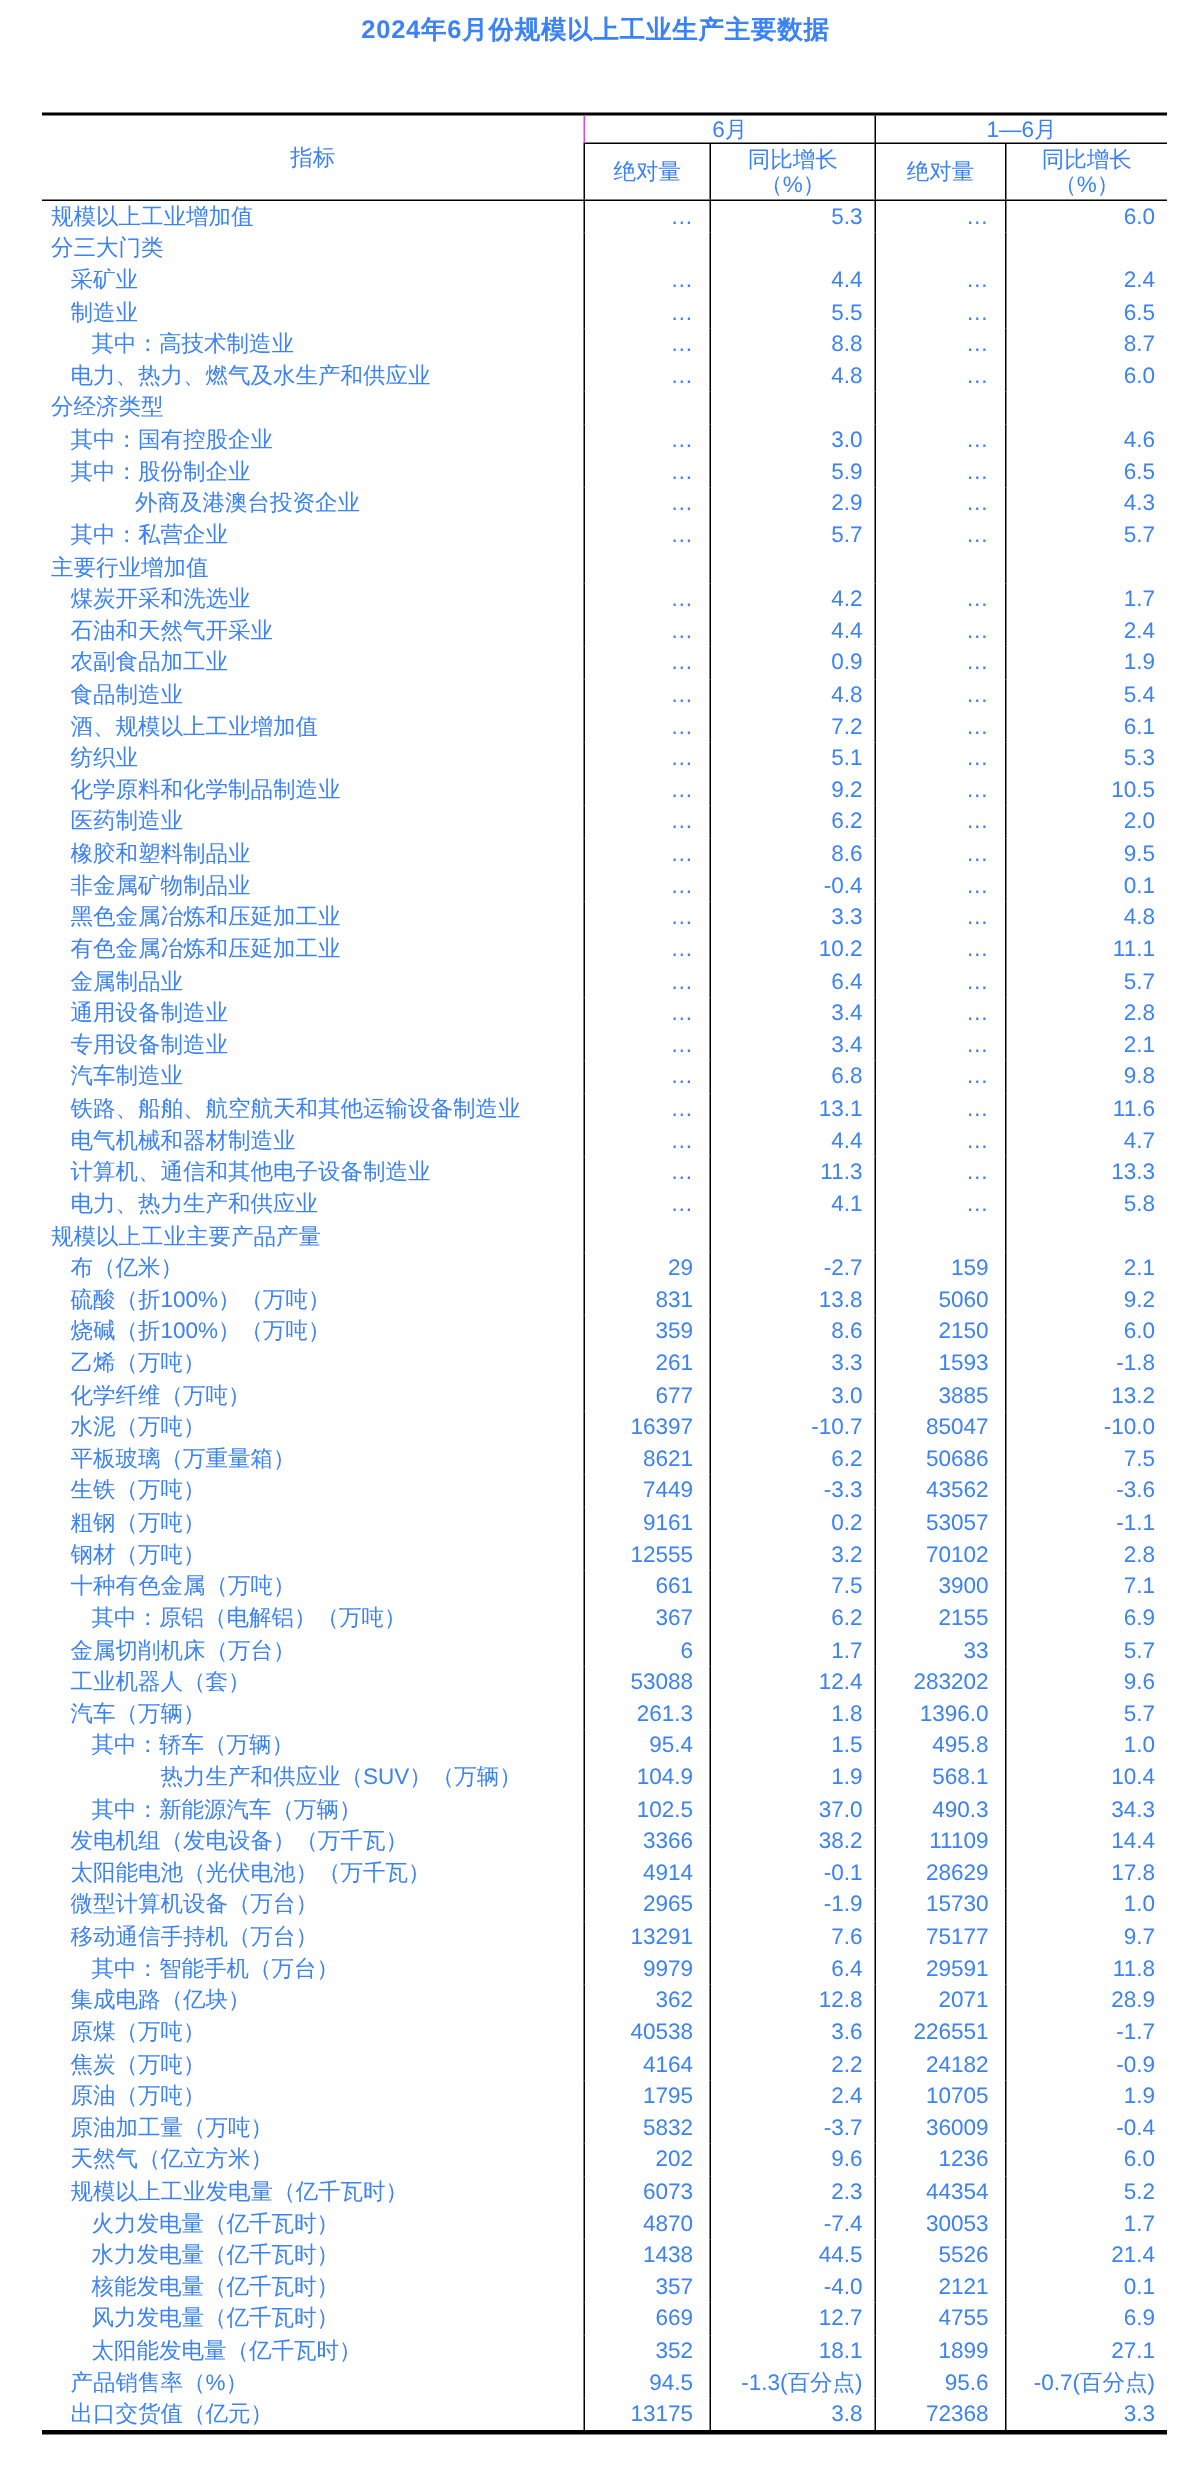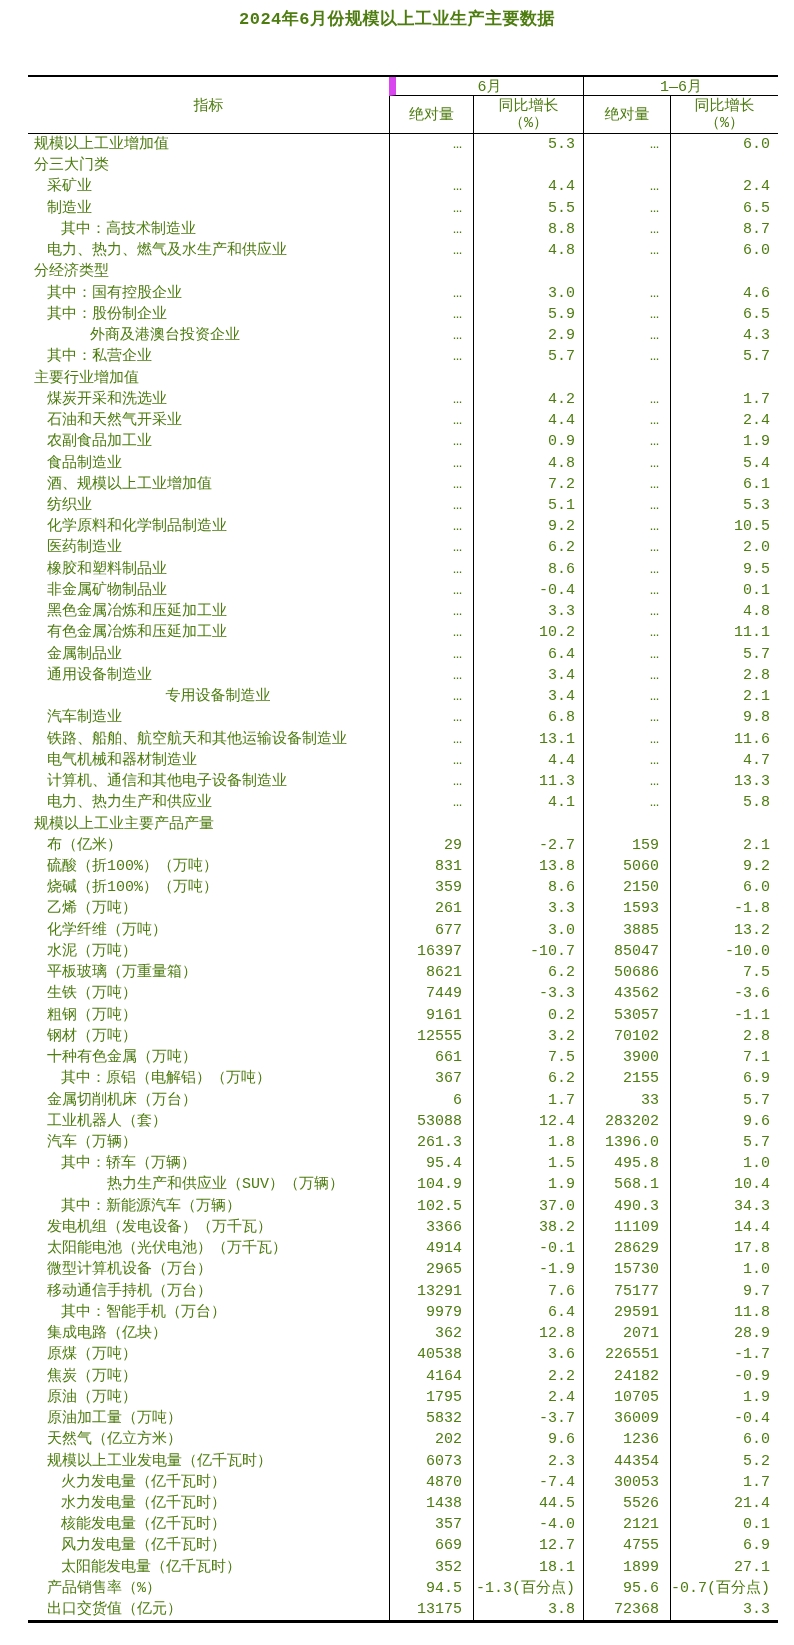--- a/index.html
+++ b/index.html
@@ -1,39 +1,39 @@
 <!DOCTYPE html>
 <html><head>
 <meta charset="utf-8">
 <style>
   * { margin:0; padding:0; box-sizing:border-box; }
   html,body { background:#fff; }
   .page {
     position:relative; width:794px; height:1645px; background:#ffffff;
-    font-family:Liberation Mono, monospace; color:#4d7c0f; overflow:hidden;
+    font-family:Liberation Sans, sans-serif; color:#3b82f6; overflow:hidden;
   }
   .page-title {
     position:absolute; top:8px; left:0; width:794px;
     text-align:center; font-size:17px; font-weight:bold; line-height:24px;
     letter-spacing:0.5px;
   }
   .table {
     position:absolute; left:28px; top:75px; width:750px;
     border-top:2.5px solid #000; border-bottom:3px solid #000;
   }
   .thead {
     display:grid;
     grid-template-columns:361px 84px 110px 87px 108px;
     grid-template-rows:19px 37px;
     border-bottom:1px solid #000;
     font-size:15px;
   }
   .th { display:flex; align-items:center; justify-content:center; text-align:center; }
   .th-indicator { grid-column:1; grid-row:1/3; }
-  .th-june     { grid-column:2/4; grid-row:1; border-left:7px solid #d946ef; border-bottom:1px solid #000; }
+  .th-june     { grid-column:2/4; grid-row:1; border-left:1px solid #d946ef; border-bottom:1px solid #000; }
   .th-janjune  { grid-column:4/6; grid-row:1; border-left:1px solid #000; border-bottom:1px solid #000;text-align:right; }
   .th-abs1 { grid-column:2; grid-row:2; border-left:1px solid #000; }
   .th-yoy1 { grid-column:3; grid-row:2; border-left:1px solid #000; }
   .th-abs2 { grid-column:4; grid-row:2; border-left:1px solid #000; }
   .th-yoy2 { grid-column:5; grid-row:2; border-left:1px solid #000; }
   .th-yoy1, .th-yoy2 { flex-direction:column; line-height:17px; }
   .tbody { display:grid; grid-template-columns:361px 84px 110px 87px 108px; grid-auto-rows:21.24px; }
   .cell {
     font-size:15px; line-height:21.24px; white-space:nowrap; overflow:hidden;
   }
@@ -188,21 +188,21 @@
         <div class="cell lbl" style="padding-left: 19px;">金属制品业</div>
         <div class="cell val abs">…</div>
         <div class="cell val yoy">6.4</div>
         <div class="cell val abs">…</div>
         <div class="cell val yoy">5.7</div>
         <div class="cell lbl" style="padding-left: 19px;">通用设备制造业</div>
         <div class="cell val abs">…</div>
         <div class="cell val yoy">3.4</div>
         <div class="cell val abs">…</div>
         <div class="cell val yoy">2.8</div>
-        <div class="cell lbl" style="padding-left: 19px; text-align: center;">专用设备制造业</div>
+        <div class="cell lbl" style="padding-left: 19px;">专用设备制造业</div>
         <div class="cell val abs">…</div>
         <div class="cell val yoy">3.4</div>
         <div class="cell val abs">…</div>
         <div class="cell val yoy">2.1</div>
         <div class="cell lbl" style="padding-left: 19px;">汽车制造业</div>
         <div class="cell val abs">…</div>
         <div class="cell val yoy">6.8</div>
         <div class="cell val abs">…</div>
         <div class="cell val yoy">9.8</div>
         <div class="cell lbl" style="padding-left: 19px;">铁路、船舶、航空航天和其他运输设备制造业</div>

